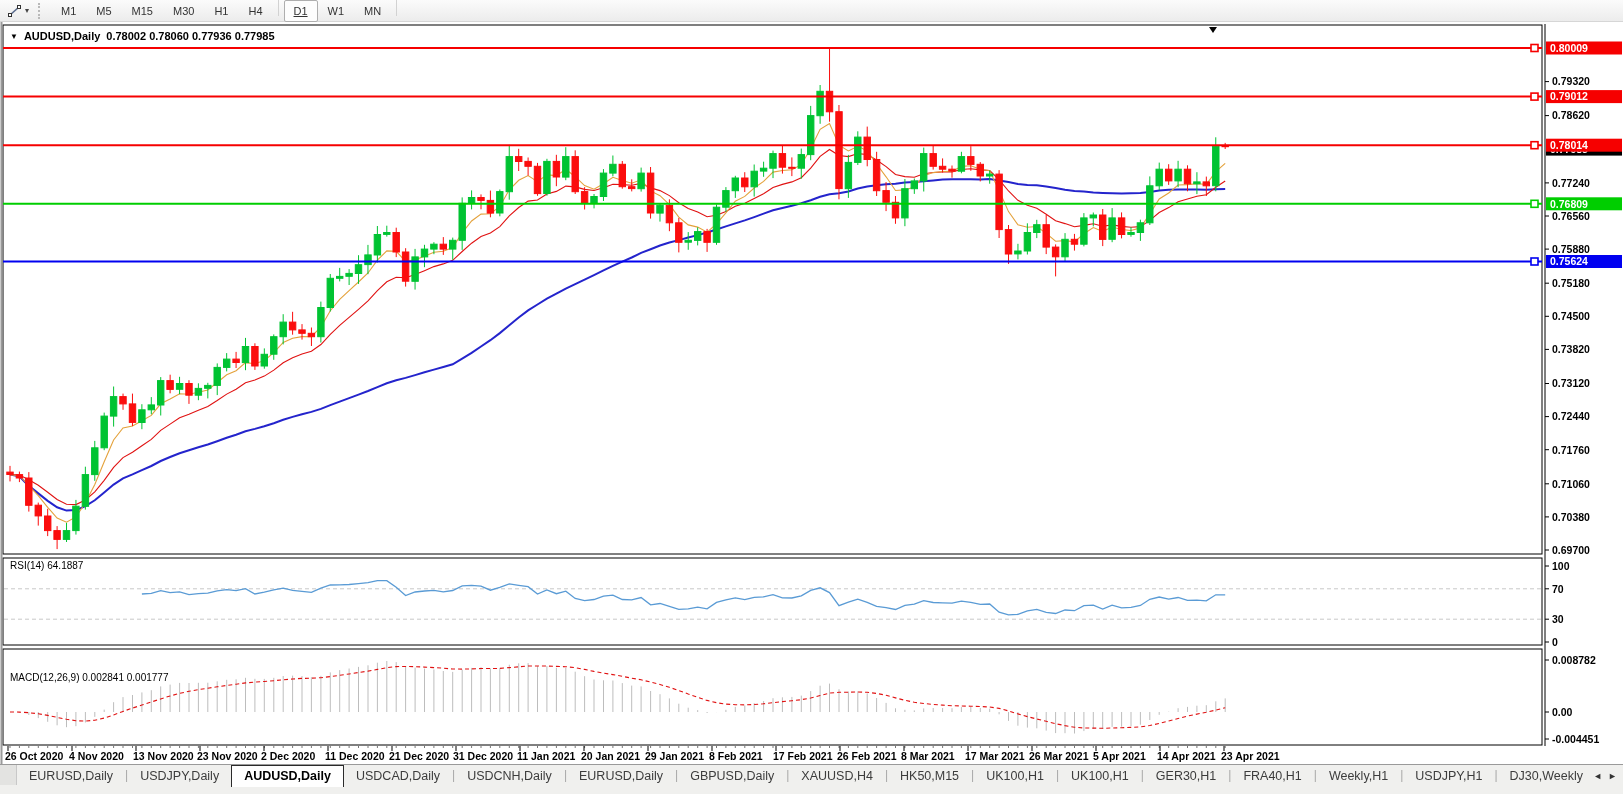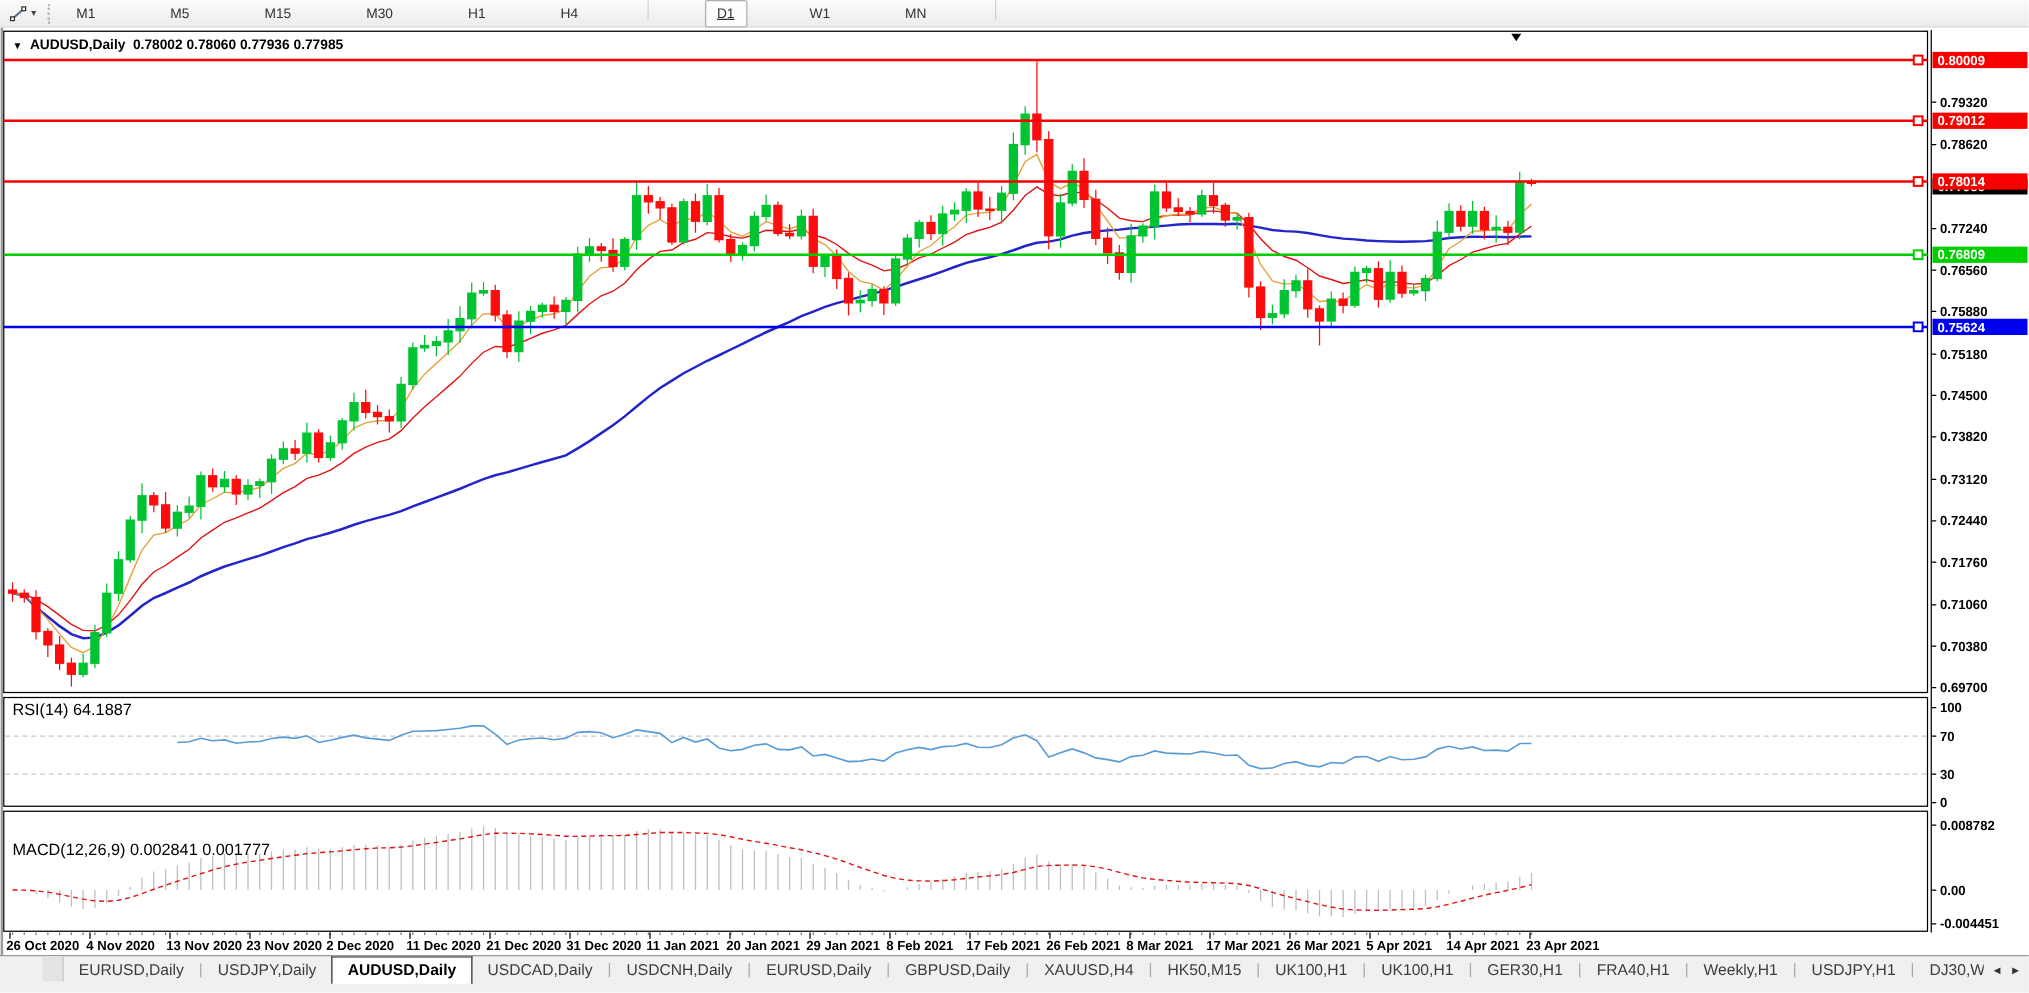--- a/index.html
+++ b/index.html
@@ -10,41 +10,41 @@
   
   .toolbar{
     position:absolute;top:0;left:0;width:1623px;height:22px;
     background:linear-gradient(#fbfbfb,#ececec);
     border-bottom:1px solid #d6d6d6;
     display:flex;align-items:center;box-sizing:border-box;
   }
   .tool-btn{display:flex;align-items:center;padding:1px 3px;margin-left:4px;cursor:pointer;}
   .tool-btn .caret{font-size:8px;color:#444;margin-left:2px;}
   .grip{width:5px;height:16px;margin:0 6px;border-left:2px dotted #b9b9b9;}
-  .tf-group{display:flex;align-items:flex-start;height:22px;gap:40px;}
+  .tf-group{display:flex;align-items:flex-start;height:22px;}
   .tf-btn{
     font-size:11px;color:#333;padding:2px 9px;line-height:16px;
     border:1px solid transparent;border-radius:2px;cursor:pointer;white-space:nowrap;
   }
   .tf-btn.active{background:#fdfdfd;border:1px solid #aeaeae;text-decoration:underline;}
   .tb-sep{width:1px;height:16px;background:#d2d2d2;margin:0 5px;}
   
   .chart-title{
     position:absolute;top:30px;left:10px;font-size:11px;font-weight:600;color:#000;
     display:flex;align-items:center;gap:6px;z-index:5;
   }
   .chart-title .tri{font-size:8px;color:#000;}
   .pane-label{
-    position:absolute;left:10px;font-size:13px;color:#000;z-index:5;
+    position:absolute;left:10px;font-size:10px;color:#000;z-index:5;
   }
   
   .tabbar{
     position:absolute;top:764px;left:0;width:1623px;height:30px;
     background:#f0f0ee;border-top:1px solid #9a9a9a;box-sizing:border-box;
-    display:flex;align-items:flex-start;padding-left:34px;
+    display:flex;align-items:flex-start;
   }
   .tab-corner{width:16px;height:20px;background:#e3e3e1;border-right:1px solid #c8c8c8;}
   .tabs{display:flex;align-items:flex-start;height:22px;overflow:hidden;flex:1;}
   .tab{
     font-size:12.5px;color:#3c3c3c;padding:3px 12px 0 12px;height:19px;line-height:16px;
     cursor:pointer;white-space:nowrap;position:relative;background:transparent;
   }
   .tab.active{
     background:#ffffff;border:1px solid #2b2b2b;border-bottom:1px solid #fff;
     font-weight:bold;color:#000;margin-top:0;z-index:2;padding-top:2px;height:20px;

